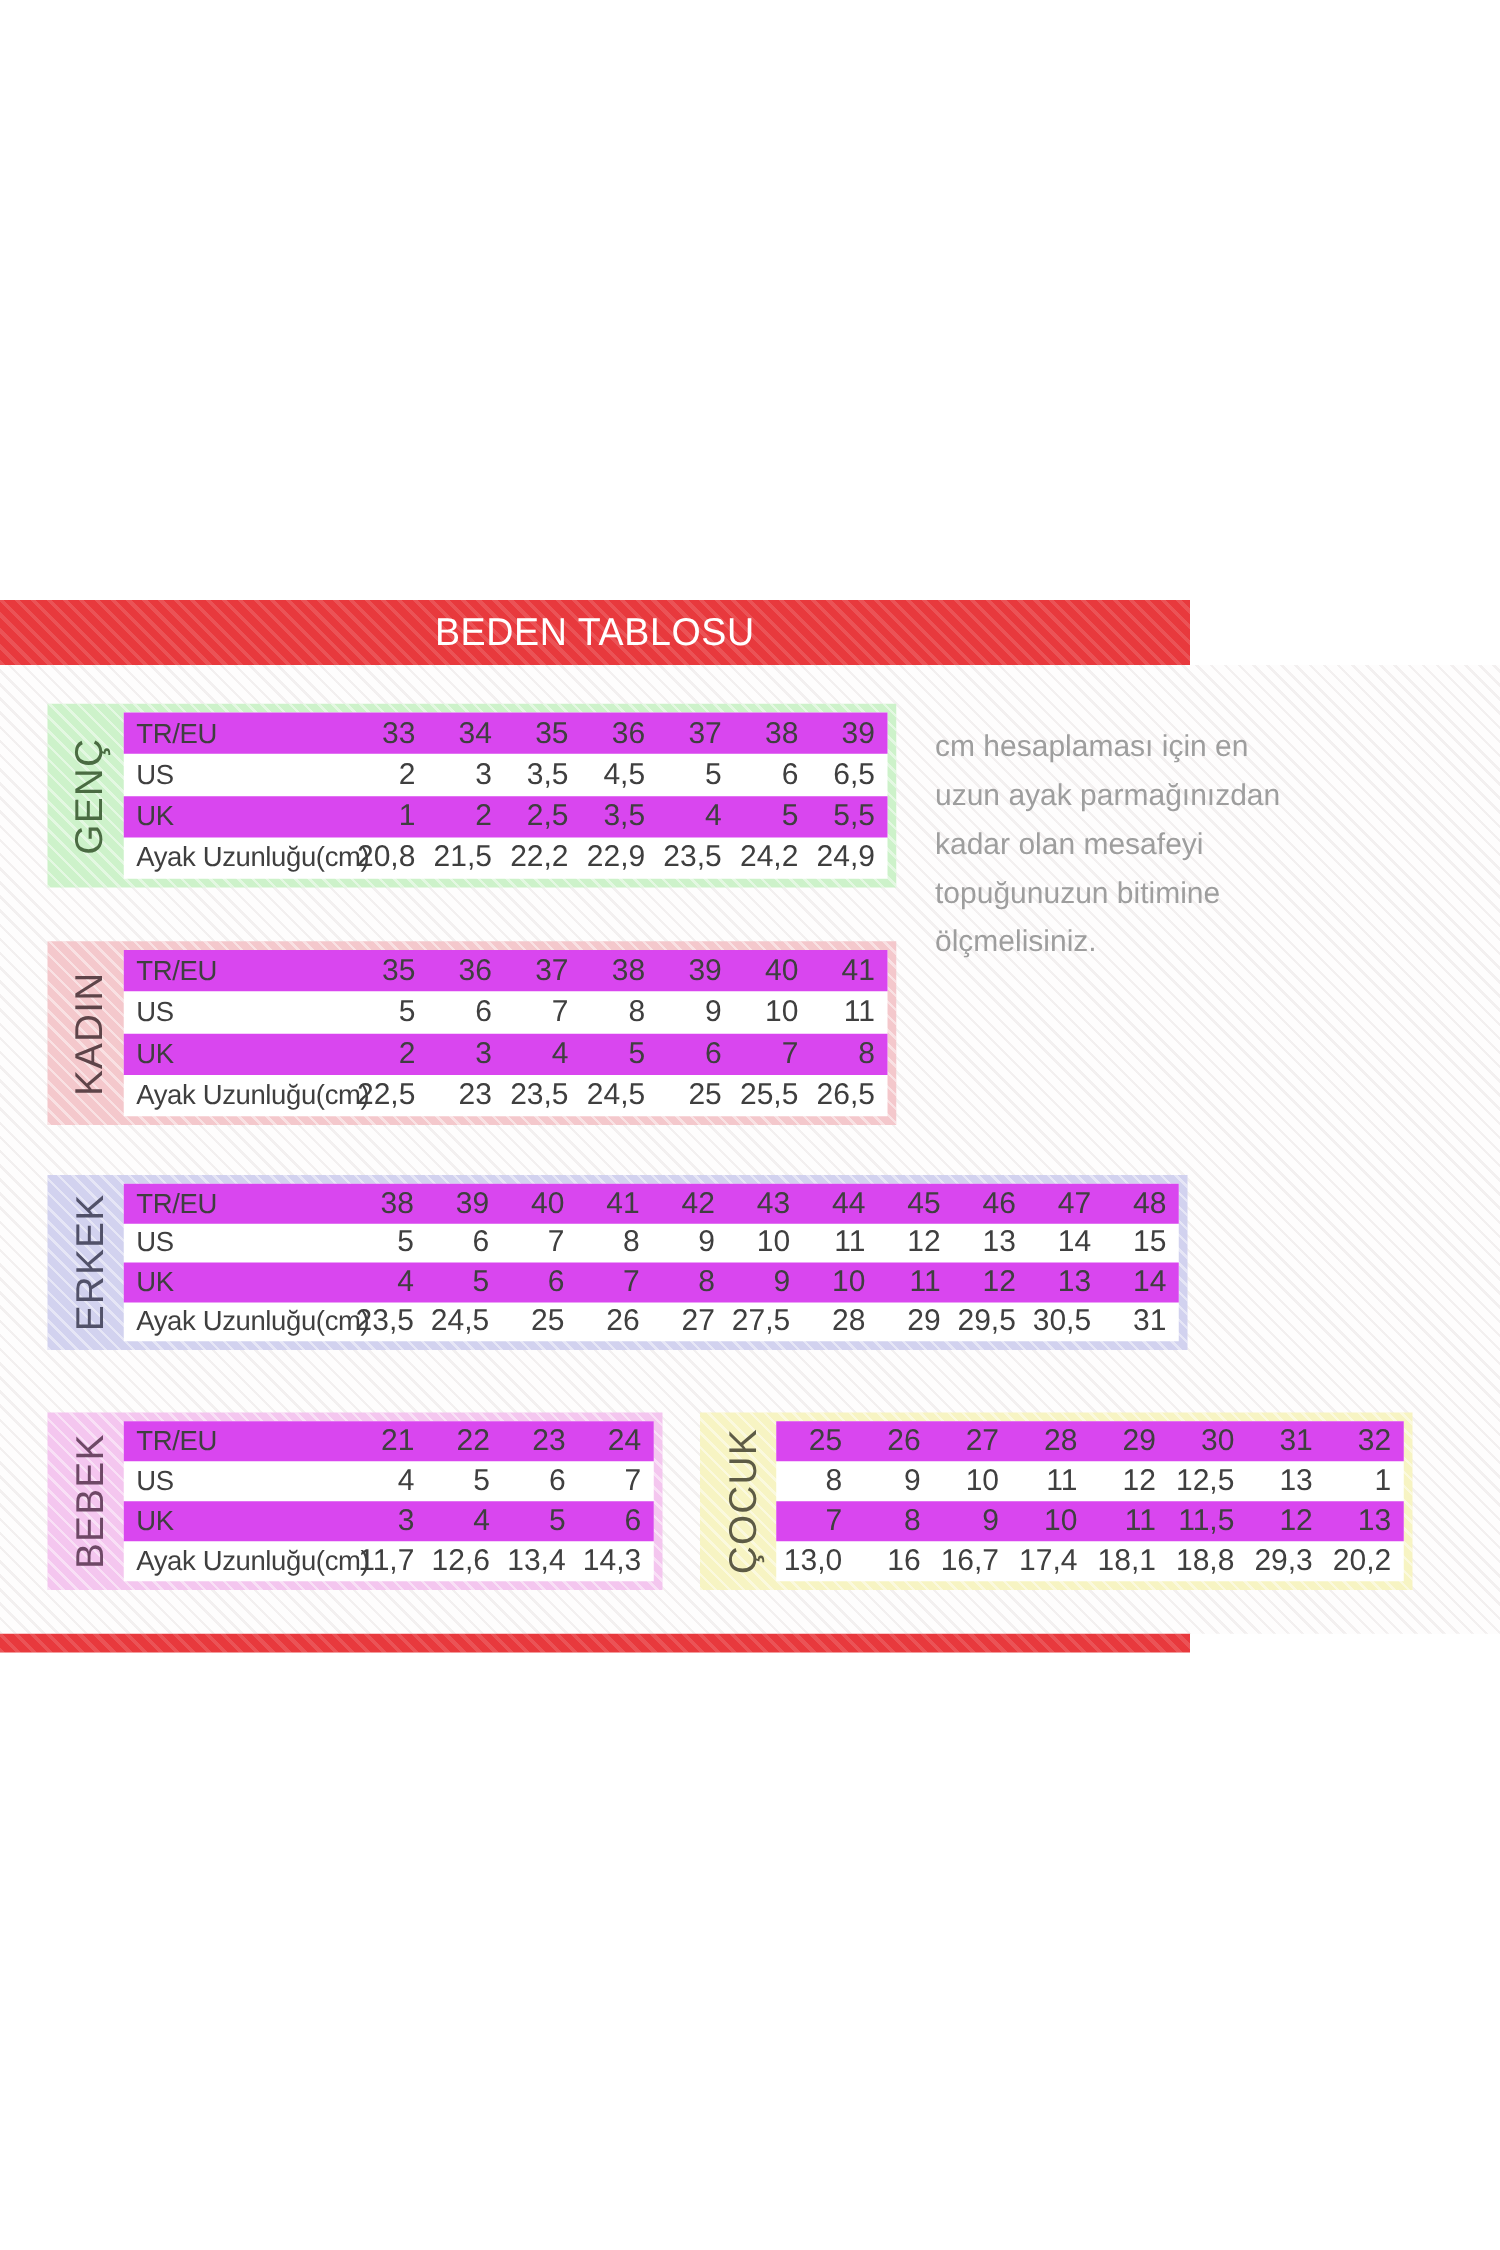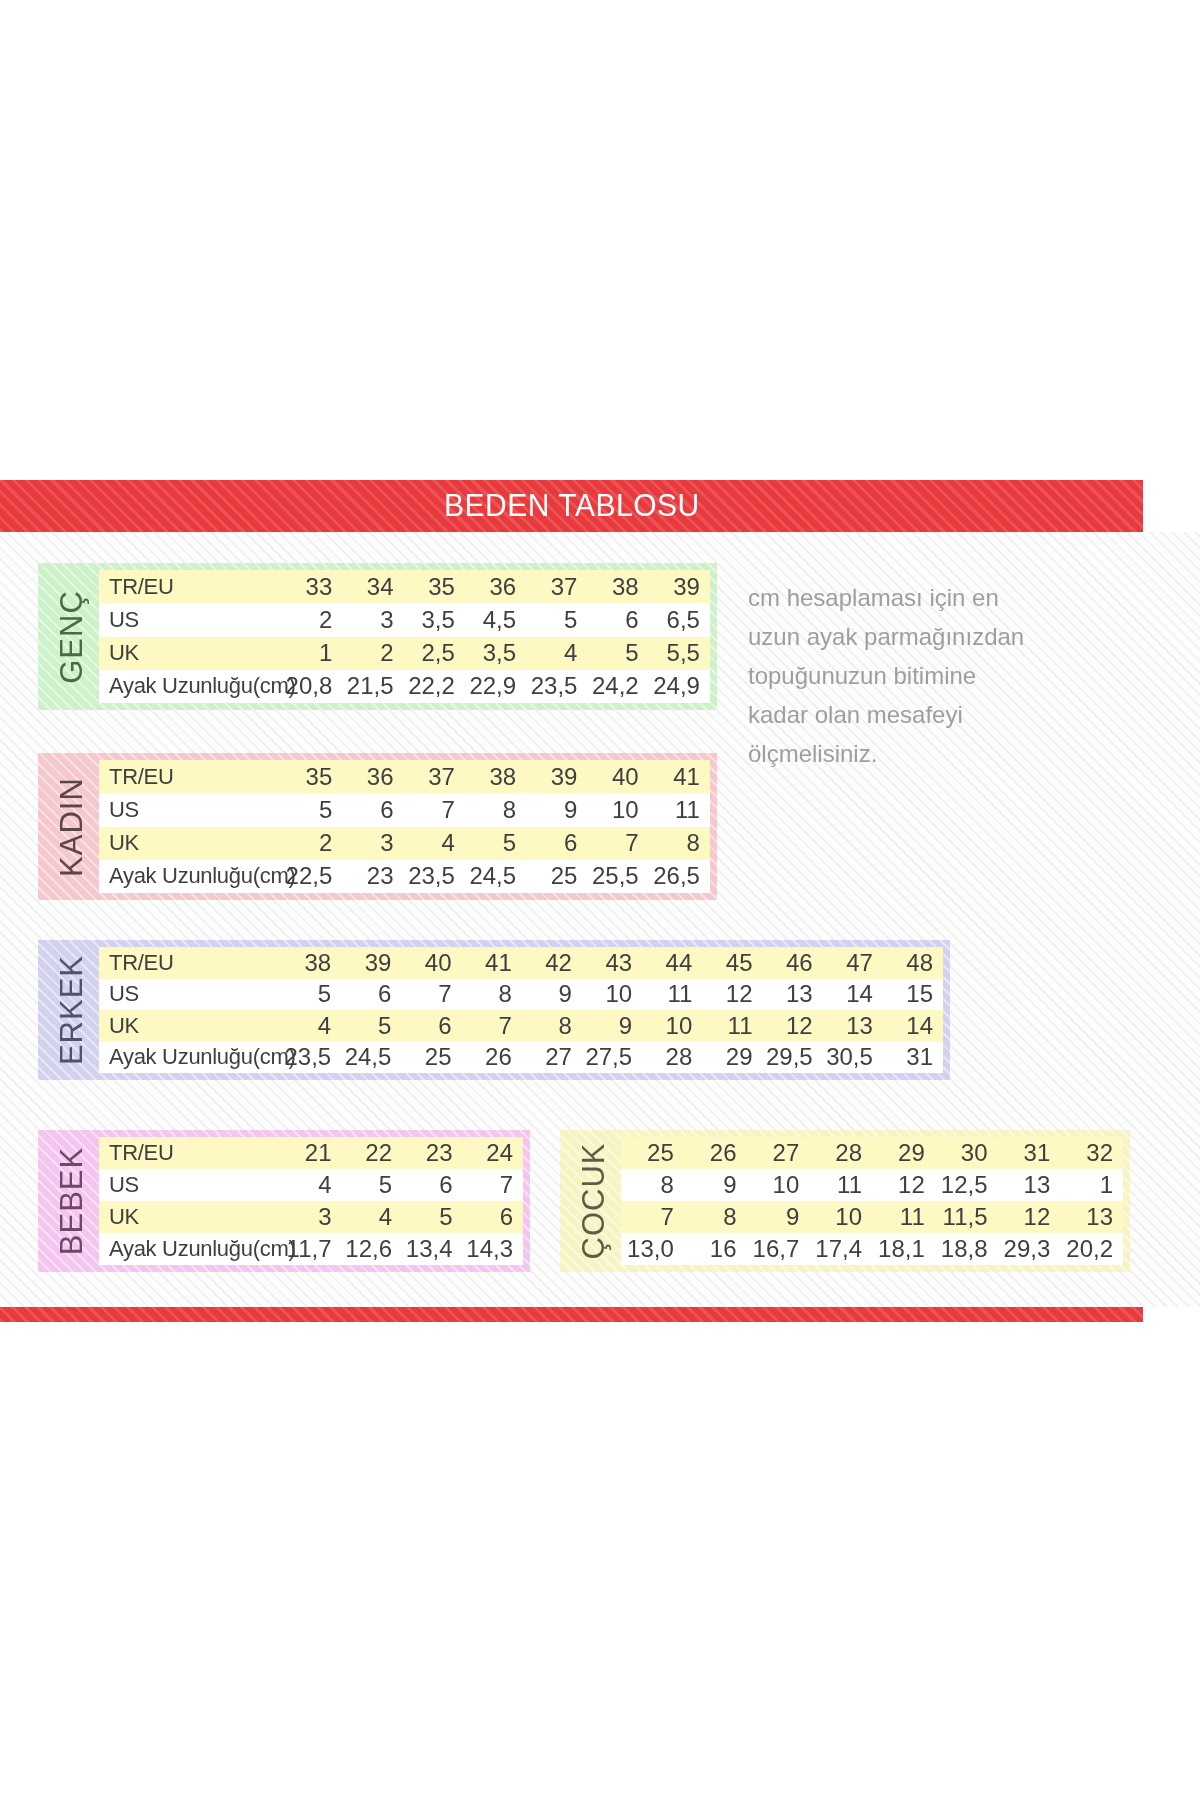--- a/index.html
+++ b/index.html
@@ -6,21 +6,21 @@
   body {
     width:1200px; height:1800px;
     background:#ffffff;
     font-family:"Liberation Sans", sans-serif;
     position:relative;
     overflow:hidden;
   }
 
   
   .redbar {
-    position:absolute; left:0; width:1143px;
+    position:absolute; left:0; width:952px;
     background-color:#e8393d;
     background-image:repeating-linear-gradient(45deg, rgba(255,255,255,0.13) 0 3px, transparent 3px 9px);
   }
   .banner { top:480px; height:52px; display:flex; align-items:center; justify-content:center; }
   .banner-title { color:#ffffff; font-size:31px; letter-spacing:0.5px; transform:scaleX(0.97); }
   .bottom-bar { top:1307px; height:15px; }
 
   
   .hatch {
     position:absolute; left:0; top:532px; width:1200px; height:775px;
@@ -33,21 +33,21 @@
     position:absolute; display:flex; box-sizing:border-box; padding:7px;
     background-image:repeating-linear-gradient(45deg, rgba(255,255,255,0.45) 0 2px, transparent 2px 8px);
   }
   .v-label { width:54px; display:flex; align-items:center; justify-content:center; }
   .v-label span {
     transform:rotate(-90deg); white-space:nowrap;
     font-size:31px; letter-spacing:1px;
   }
   .ttable { flex:1; background:#ffffff; display:flex; flex-direction:column; }
   .trow { flex:1; display:flex; align-items:center; }
-  .trow.alt { background:#fef9c3; }
+  .trow.alt { background:#d946ef; }
   .tlabel {
     width:182px; box-sizing:border-box; padding-left:10px;
     font-size:22px; letter-spacing:-0.3px; color:#3f3f3f; white-space:nowrap;
   }
   .tcell { flex:1; text-align:right; padding-right:10px; font-size:24px; color:#3f3f3f; }
 
   .block-genc  { left:38px;  top:31px;  width:679px; height:147px; }
   .block-kadin { left:38px;  top:221px; width:679px; height:147px; }
   .block-erkek { left:38px;  top:408px; width:912px; height:140px; }
   .block-bebek { left:38px;  top:598px; width:492px; height:142px; }
@@ -311,21 +311,21 @@
           <div class="tcell">18,8</div>
           <div class="tcell">29,3</div>
           <div class="tcell">20,2</div>
         </div>
       </div>
   </div>
 
   <div class="instruction" style="color: rgb(158, 158, 158);">
     <div>cm hesaplaması için en</div>
     <div>uzun ayak parmağınızdan</div>
+    <div>kadar olan mesafeyi</div>
     <div>topuğunuzun bitimine</div>
-    <div>kadar olan mesafeyi</div>
     <div>ölçmelisiniz.</div>
   </div>
 
 
 </div>
 
 <div class="redbar bottom-bar" style="background-color: rgb(232, 57, 61);"></div>
 
 </body></html>

